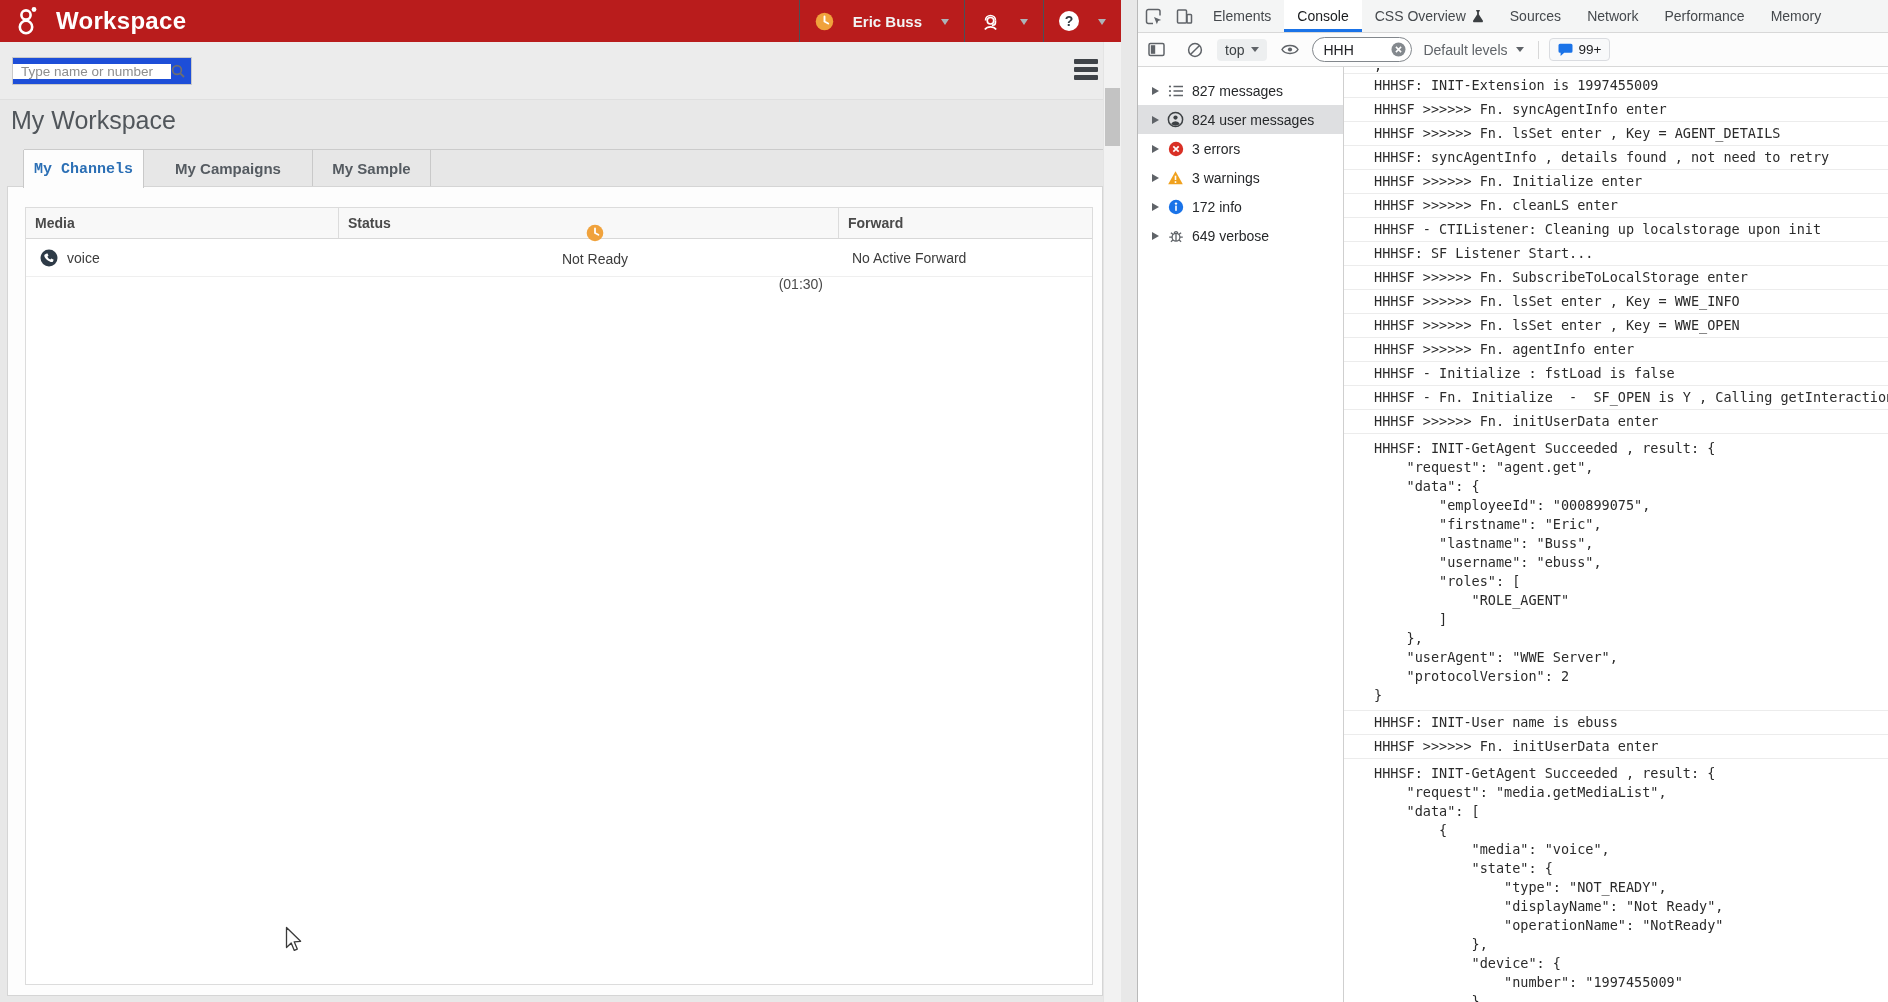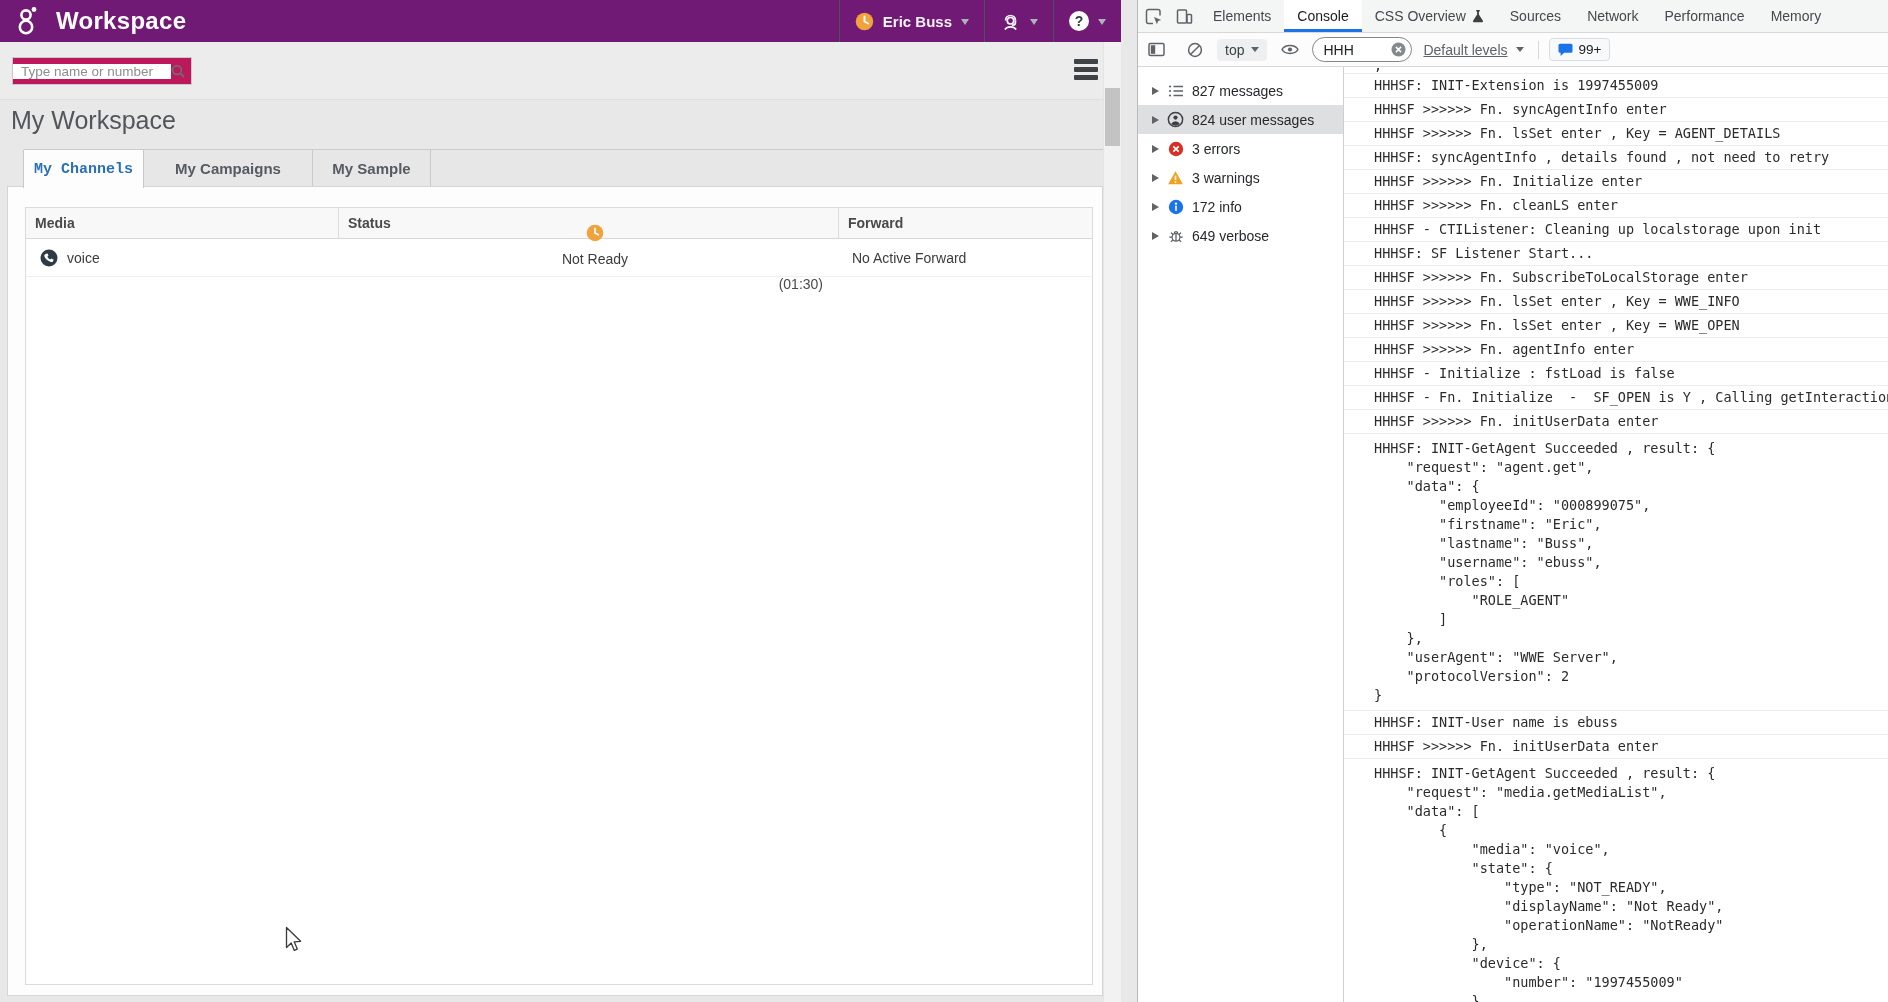--- a/index.html
+++ b/index.html
@@ -1,32 +1,32 @@
 <!DOCTYPE html>
 <html><head>
 <meta charset="utf-8">
 <style>
   html,body{margin:0;padding:0;}
   body{width:1888px;height:1002px;position:relative;overflow:hidden;background:#E8E8E8;
        font-family:"Liberation Sans",sans-serif;-webkit-font-smoothing:antialiased;}
 
   
   #app{position:absolute;left:0;top:0;width:1121px;height:1002px;background:#E8E8E8;}
-  .ws-header{height:42px;width:1121px;background:#701a75;display:flex;align-items:center;box-sizing:border-box;}
+  .ws-header{height:42px;width:1121px;background:#b91c1c;display:flex;align-items:center;box-sizing:border-box;}
   .ws-logo{margin-left:13px;display:flex;align-items:center;}
   .ws-title{color:#FFF;font-size:24px;font-weight:bold;margin-left:13px;letter-spacing:.3px;}
   .ws-hright{margin-left:auto;display:flex;height:100%;}
-  .hseg{display:flex;align-items:center;gap:9px;padding:0 15px;border-left:1px solid #4A5158;cursor:pointer;}
+  .hseg{display:flex;align-items:center;gap:19px;padding:0 15px;border-left:1px solid #4A5158;cursor:pointer;}
   .hname{color:#F2F4F5;font-size:15px;font-weight:bold;}
   .caret{width:0;height:0;border:4.5px solid transparent;border-top:6px solid #ADB3B8;margin-top:5px;}
   .helpq{width:20px;height:20px;border-radius:50%;background:#FFF;color:#333B42;font-weight:bold;
          font-size:14px;line-height:20px;text-align:center;}
 
   .ws-toolbar{height:58px;width:1103px;background:#ECECEC;border-bottom:1px solid #DFDFDF;position:relative;box-sizing:border-box;}
-  .searchbox{position:absolute;left:12px;top:15px;width:180px;height:28px;background:#be185d;border:1px solid #C9C9C9;
+  .searchbox{position:absolute;left:12px;top:15px;width:180px;height:28px;background:#1d4ed8;border:1px solid #C9C9C9;
              display:flex;align-items:center;box-sizing:border-box;}
   .searchbox input{flex:1;border:none;outline:none;font-size:13.5px;color:#333;padding:0 4px 0 8px;min-width:0;
                    font-family:"Liberation Sans",sans-serif;}
   .searchbox input::placeholder{color:#8E8E8E;}
   .searchbox .sic{margin-right:6px;display:flex;}
   .hamburger{position:absolute;left:1074px;top:17px;width:24px;cursor:pointer;}
   .hamburger i{display:block;height:4.5px;background:#3F4348;margin-bottom:3.5px;border-radius:1px;}
 
   .ws-ptitle{position:absolute;left:11px;top:106px;font-size:25px;color:#51565B;}
 
@@ -72,21 +72,21 @@
   .dt-toolbar{height:33px;background:#FCFCFC;border-bottom:1px solid #D8D8D8;display:flex;align-items:center;
               padding:0 3px;gap:7px;}
   .ctxpill{display:flex;align-items:center;gap:7px;background:#EDEFF0;border-radius:4px;padding:3px 8px;
            font-size:14px;color:#3C4043;cursor:pointer;}
   .dcaret{width:0;height:0;border:4px solid transparent;border-top:5px solid #5F6368;margin-top:4px;}
   .filterbox{display:flex;align-items:center;width:100px;height:25px;border:1px solid #82878C;border-radius:13px;
              background:#FFF;padding:0 5px 0 10px;box-sizing:border-box;}
   .filterbox input{border:none;outline:none;width:60px;font-size:14px;color:#202124;background:transparent;padding:0;
                    font-family:"Liberation Sans",sans-serif;}
   .clearx{display:flex;margin-left:auto;cursor:pointer;}
-  .levels{display:flex;align-items:center;gap:8px;font-size:14px;color:#5F6368;padding:0 4px;cursor:pointer;text-decoration:underline;}
+  .levels{display:flex;align-items:center;gap:8px;font-size:14px;color:#5F6368;padding:0 4px;cursor:pointer;}
   .vsep{width:1px;height:18px;background:#D8D8D8;margin:0 3px;}
   .issues{display:flex;align-items:center;gap:6px;border:1px solid #DADCE0;background:#F8F9FA;border-radius:4px;
           padding:3px 8px;font-size:13.5px;color:#202124;cursor:pointer;}
 
   .dt-body{display:flex;height:936px;}
   .dt-sidebar{width:206px;border-right:1px solid #CFCFCF;padding-top:9px;box-sizing:border-box;background:#FFF;text-align:right;}
   .si-row{height:29px;display:flex;align-items:center;gap:8px;padding-left:14px;font-size:14px;color:#26282A;cursor:pointer;}
   .si-row.selected{background:#DEDFE1;}
   .tri{width:0;height:0;border-left:7px solid #5F6368;border-top:4.5px solid transparent;border-bottom:4.5px solid transparent;flex:none;}
   .si-ic{display:flex;width:17px;justify-content:center;flex:none;}

